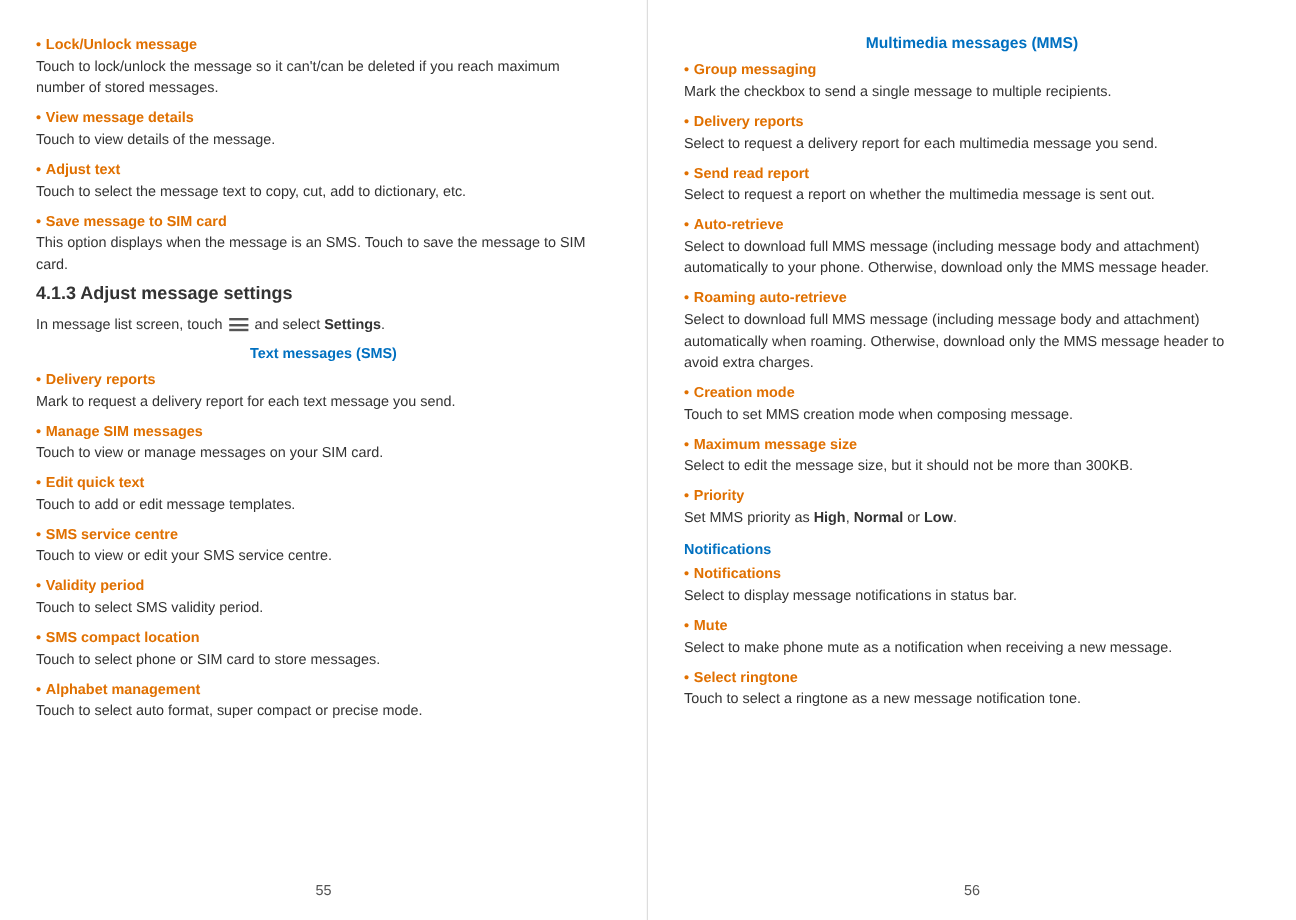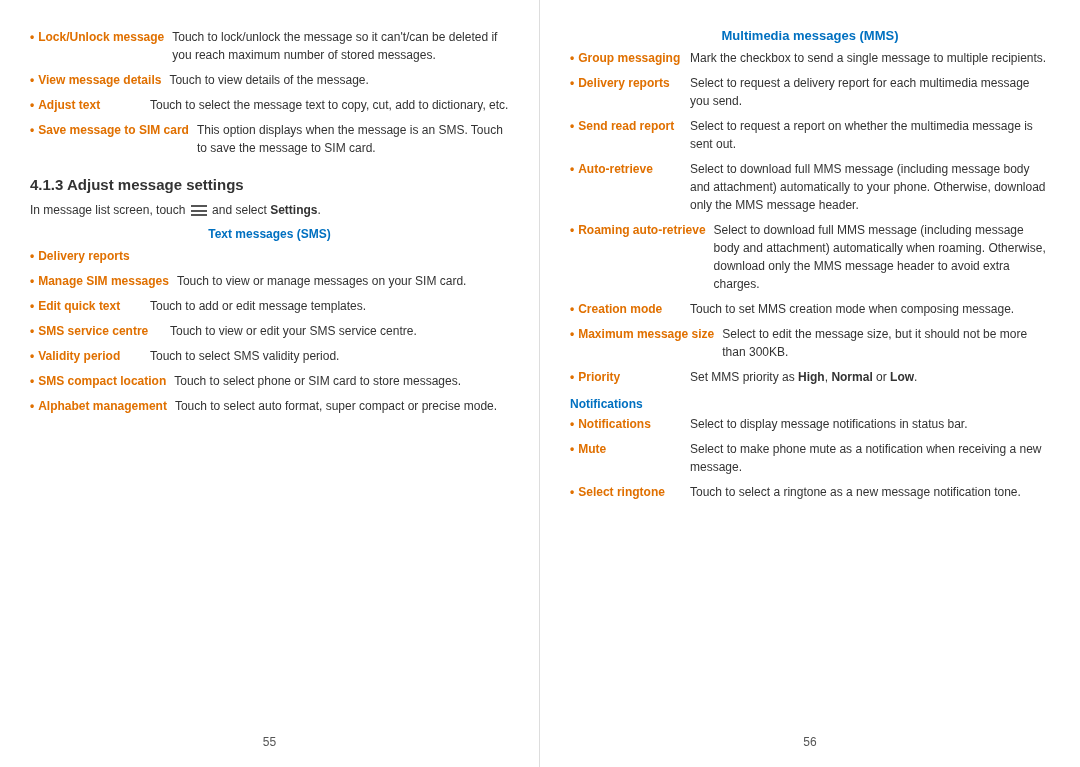--- a/index.html
+++ b/index.html
@@ -67,20 +67,21 @@
       left: 0;
       transform: translateY(-50%);
       width: 100%;
       height: 2px;
       background: #555;
     }
     .entry {
       display: flex;
       margin-bottom: 7px;
       line-height: 1.5;
+      flex-direction: column;
     }
     .entry-term {
       color: #e07000;
       font-weight: bold;
       font-size: 12px;
       min-width: 120px;
       flex-shrink: 0;
       padding-right: 8px;
     }
     .entry-term-wide {
@@ -140,35 +141,36 @@
       <div class="entry-desc">Touch to select the message text to copy, cut, add to dictionary, etc.</div>
     </div>
     <div class="entry">
       <div class="entry-term">
         <span class="bullet">•</span><span>Save message to SIM card</span>
       </div>
       <div class="entry-desc">This option displays when the message is an SMS. Touch to save the message to SIM card.</div>
     </div>
   </div>
 
-  <div class="chapter-heading" style="margin-top:12px;">4.1.3  Adjust message settings</div>
+  <div class="chapter-heading" style="">4.1.3  Adjust message settings</div>
 
   <div class="intro-text">
     <span>In message list screen, touch</span>
     <span class="inline-icon"></span>
     <span> and select <strong>Settings</strong>.</span>
   </div>
 
   <div class="subsection-label">Text messages (SMS)</div>
 
   <div>
     <div class="entry">
       <div class="entry-term">
         <span class="bullet">•</span><span>Delivery reports</span>
       </div>
+      <div class="entry-desc">Mark to request a delivery report for each text message you send.</div>
     </div>
     <div class="entry">
       <div class="entry-term">
         <span class="bullet">•</span><span>Manage SIM messages</span>
       </div>
       <div class="entry-desc">Touch to view or manage messages on your SIM card.</div>
     </div>
     <div class="entry">
       <div class="entry-term">
         <span class="bullet">•</span><span>Edit quick text</span>

